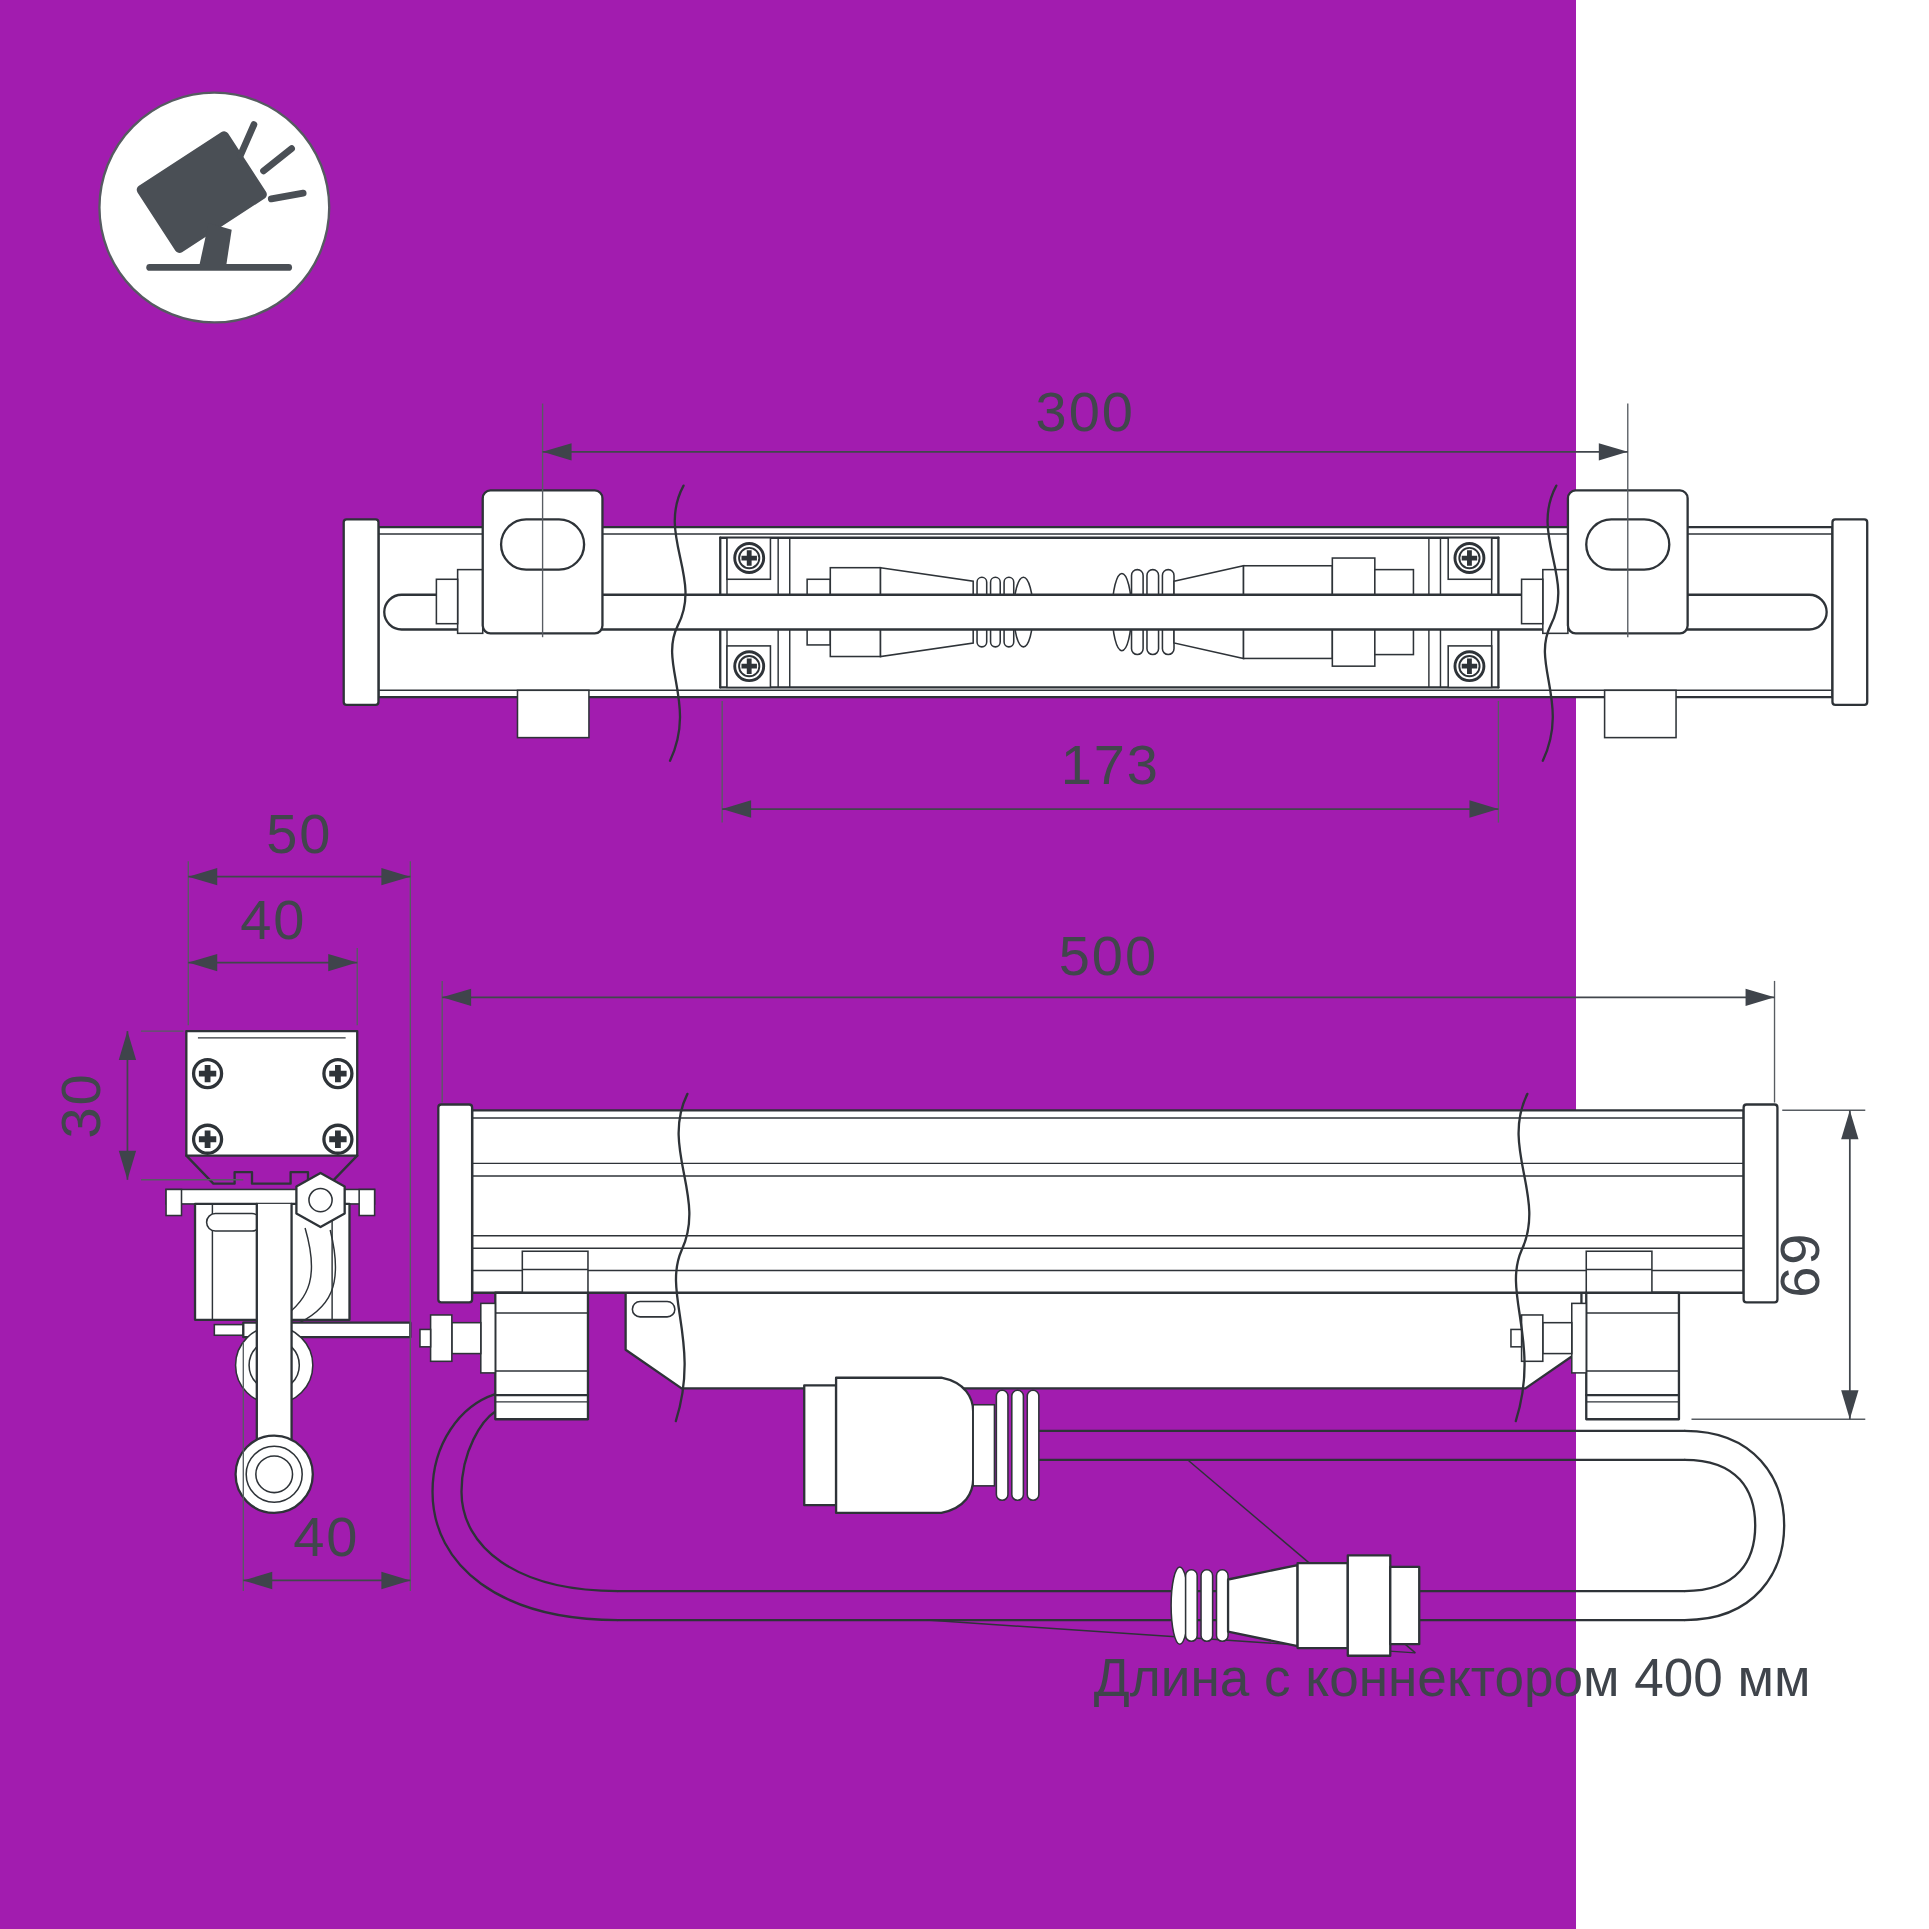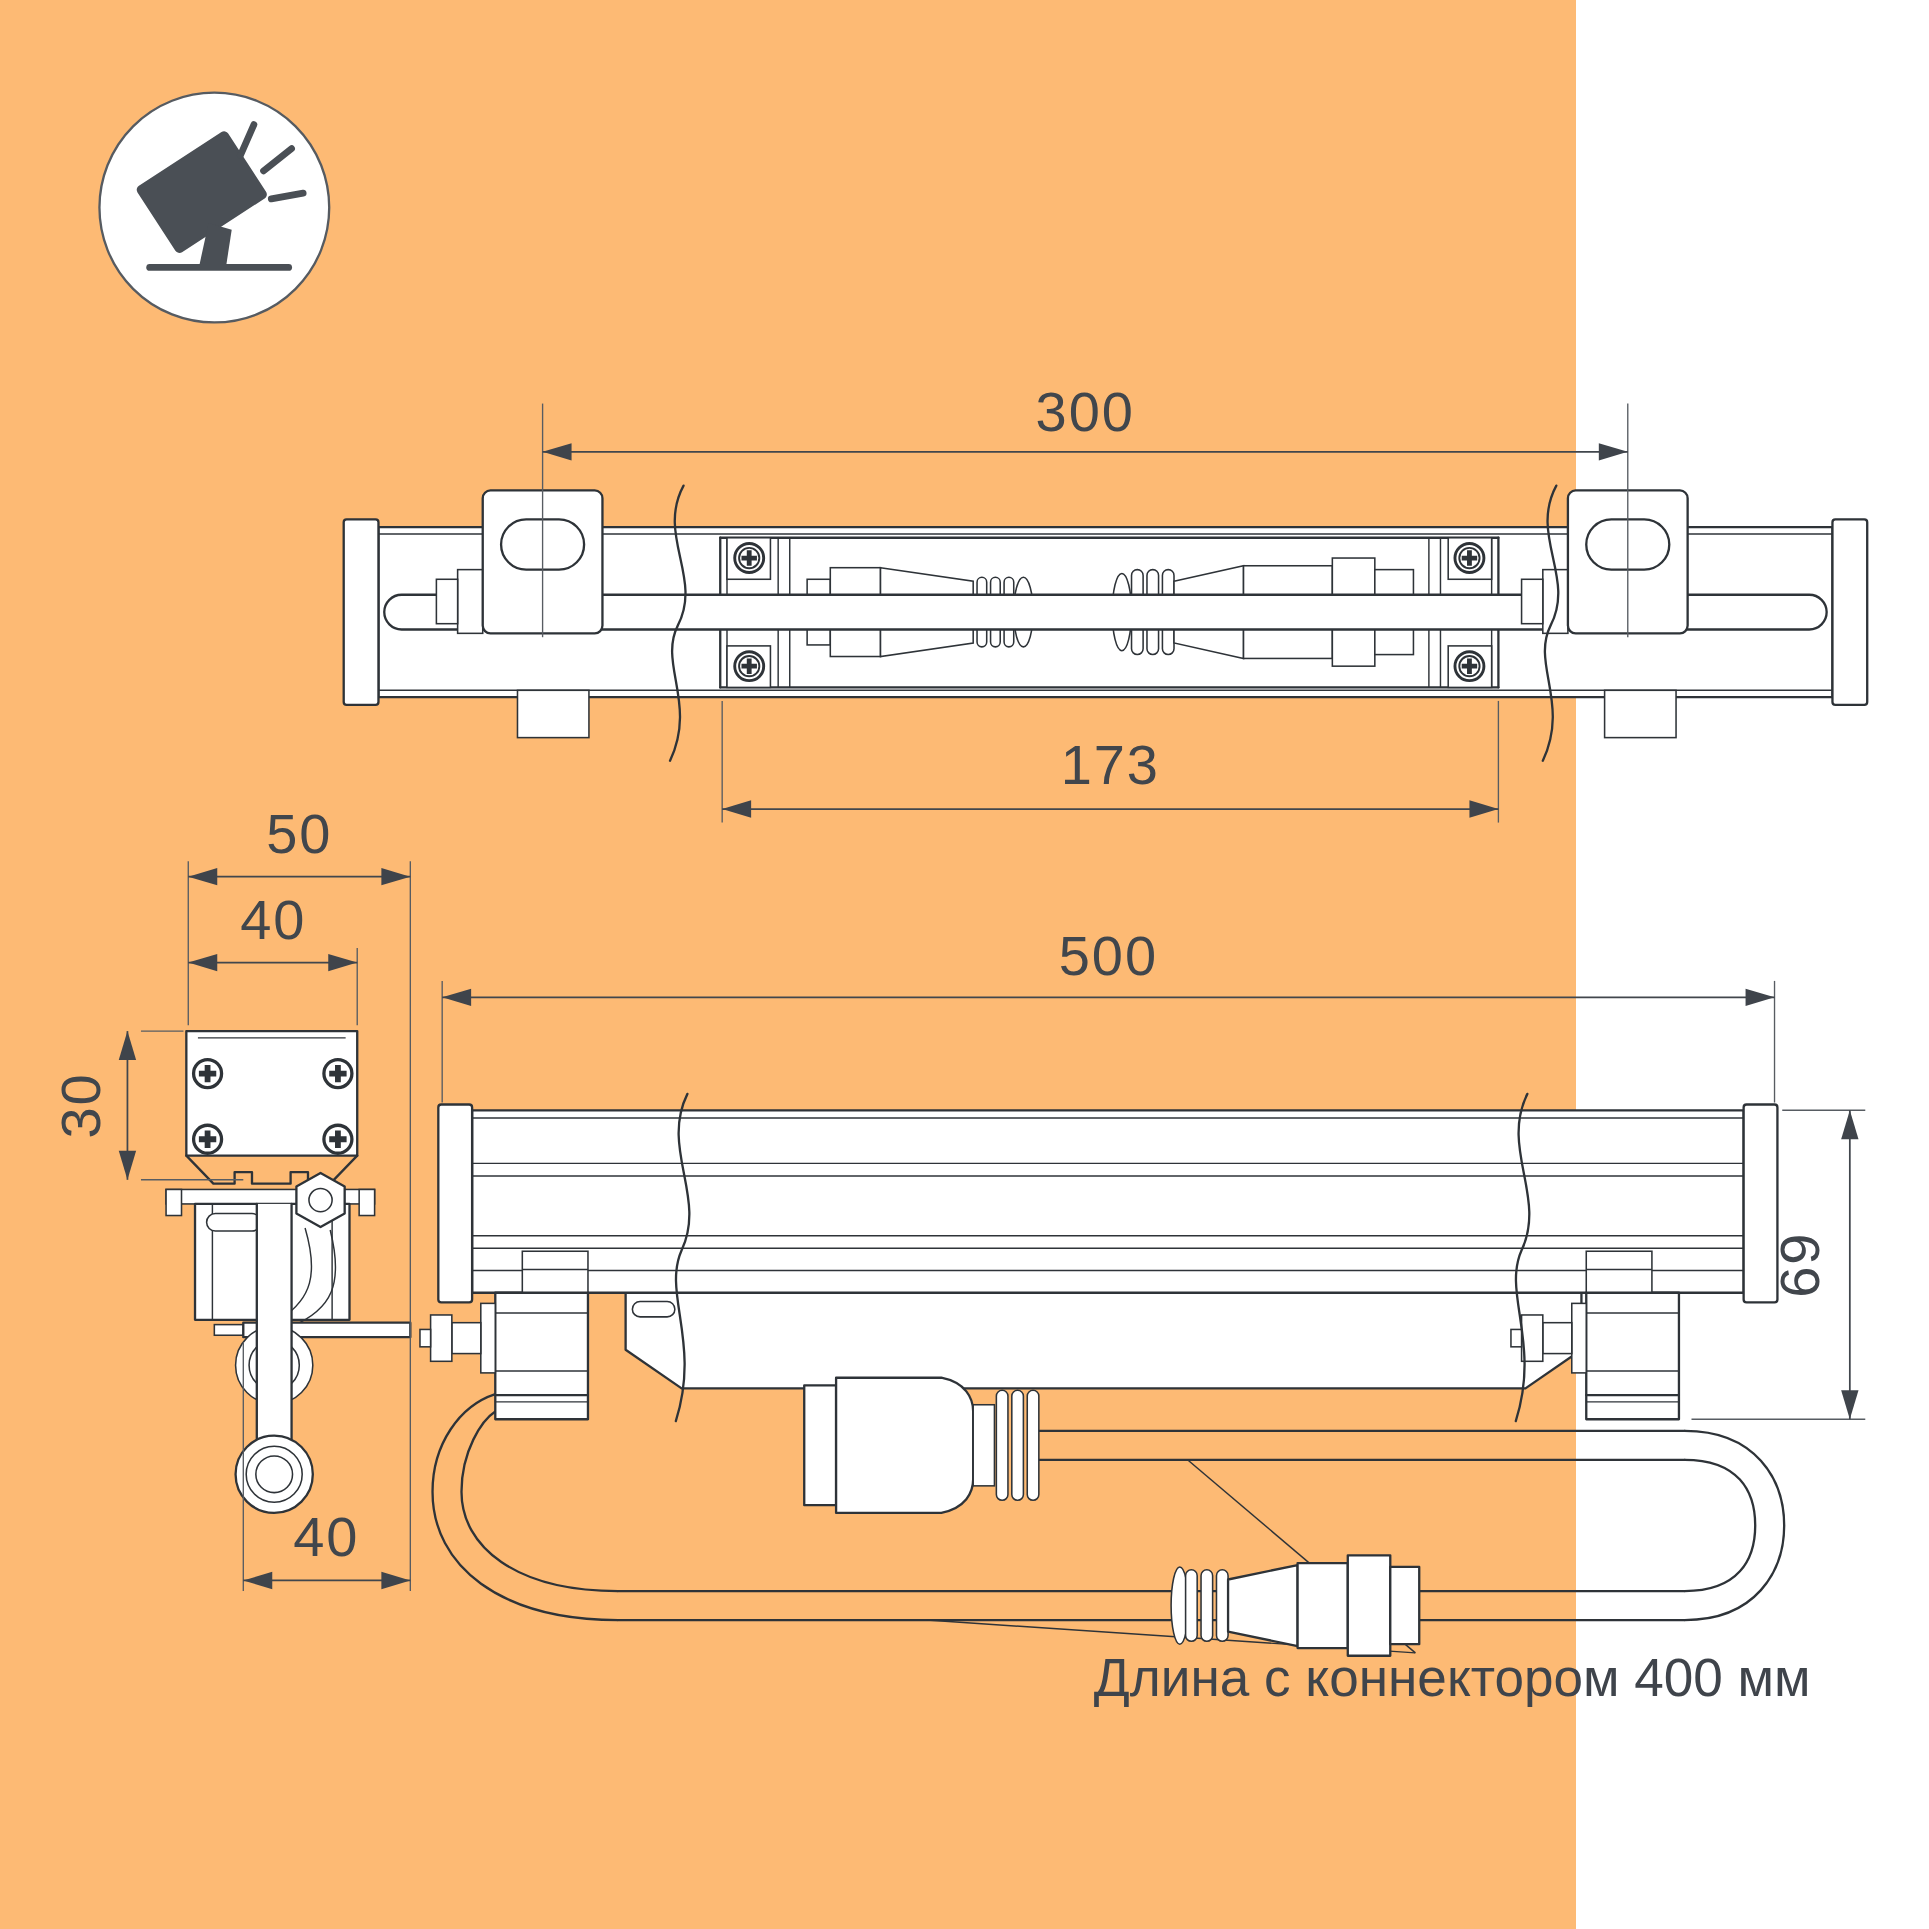--- a/index.html
+++ b/index.html
@@ -1,16 +1,16 @@
 <!DOCTYPE html>
 <html><head>
 <meta charset="utf-8">
 <style>
   html,body { margin:0; padding:0; background:#ffffff; }
-  .page { width:1576px; height:1929px; position:relative; background:#fdba74; }
+  .page { width:1576px; height:1929px; position:relative; background:#a21caf; }
   svg { display:block; }
   .ln   { fill:none; stroke:#2e3338; stroke-width:2.4; stroke-linejoin:round; stroke-linecap:round; }
   .thin { fill:none; stroke:#2e3338; stroke-width:1.5; }
   .wf   { fill:#ffffff; stroke:#2e3338; stroke-width:2.4; stroke-linejoin:round; }
   .wft  { fill:#ffffff; stroke:#2e3338; stroke-width:1.6; }
   .dimln{ fill:none; stroke:#41464c; stroke-width:1.8; }
   .extln{ fill:none; stroke:#575c62; stroke-width:1.4; }
   .arr  { fill:#3f444b; stroke:none; }
   .dimtxt { font-family:"Liberation Sans", sans-serif; font-size:58px; font-weight:300;
             fill:#41464c; letter-spacing:2px; }

